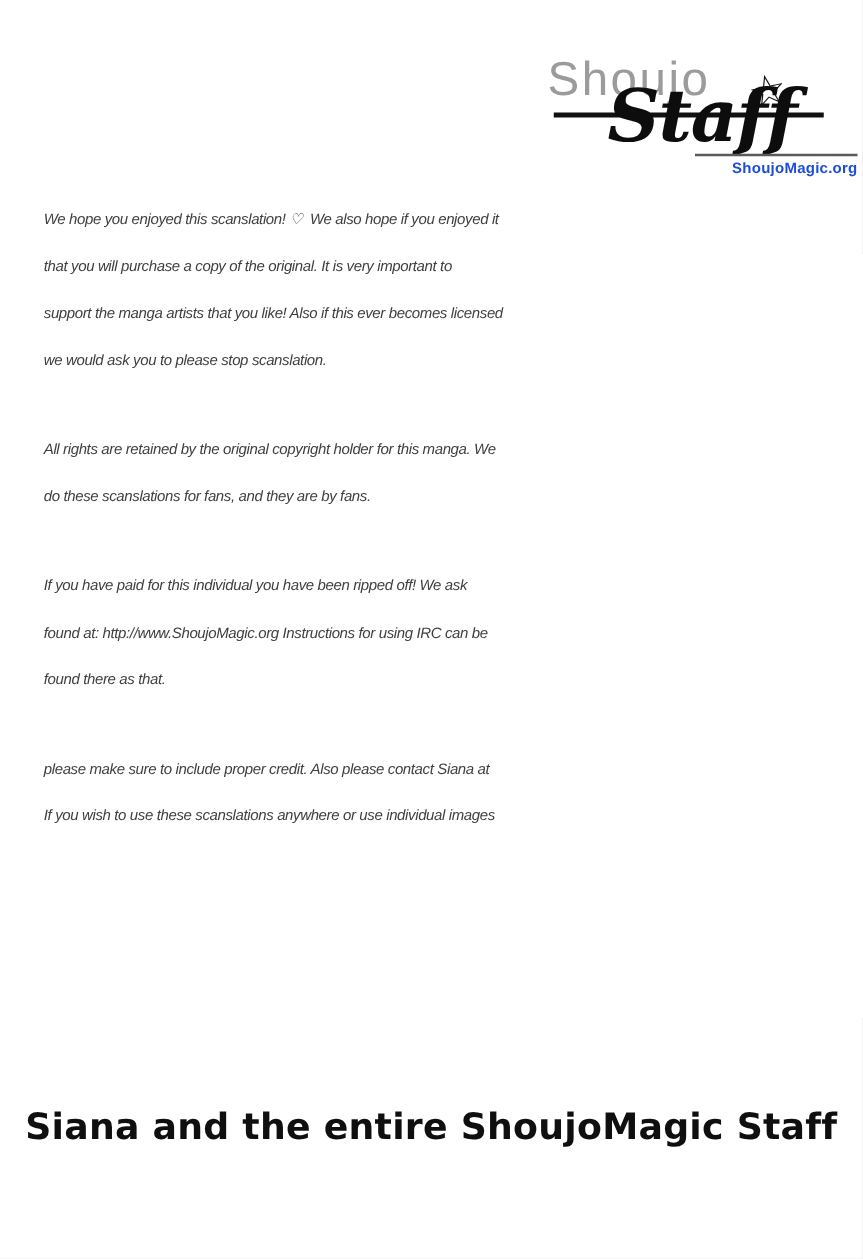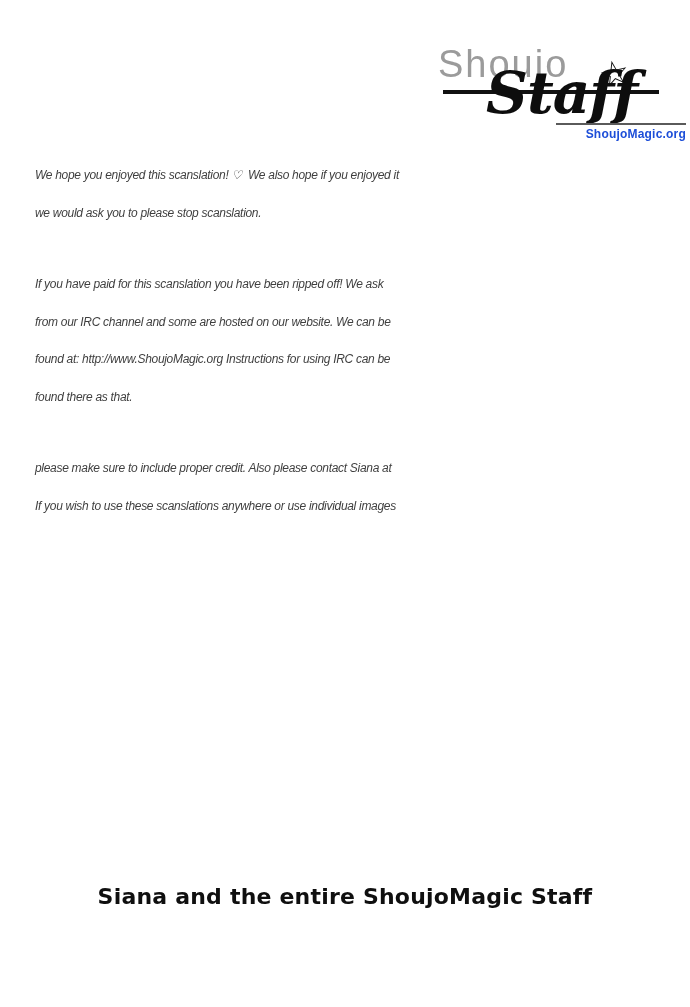--- a/index.html
+++ b/index.html
@@ -100,21 +100,21 @@
 
   
   .footer-credit {
     position: absolute;
     left: 0;
     right: 0;
     top: 884px;
     text-align: center;
     font-family: "DejaVu Sans", sans-serif;
     font-weight: bold;
-    font-size: 22px;
+    font-size: 29px;
     color: #0f0f0f;
     letter-spacing: 0.2px;
   }
 </style>
 </head>
 <body>
 
 <div class="page">
 
   <div class="logo">
@@ -123,27 +123,32 @@
     <div class="logo-star">☆</div>
     <div class="logo-magic">Staff</div>
     <div class="logo-site-rule"></div>
     <div class="logo-site">ShoujoMagic.org</div>
   </div>
 
   <div class="content">
 
     <div class="para">
       <div class="line">We hope you enjoyed this scanslation! ♡  We also hope if you enjoyed it</div>
+      <div class="line">that you will purchase a copy of the original. It is very important to</div>
+      <div class="line">support the manga artists that you like! Also if this ever becomes licensed</div>
       <div class="line">we would ask you to please stop scanslation.</div>
     </div>
 
+    <div class="para">
+      <div class="line">All rights are retained by the original copyright holder for this manga. We</div>
+      <div class="line">do these scanslations for fans, and they are by fans.</div>
+    </div>
 
     <div class="para">
-      <div class="line">If you have paid for this scanslation you have been ripped off! We ask</div>
-      <div class="line">from our IRC channel and some are hosted on our website. We can be</div>
+      <div class="line">If you have paid for this individual you have been ripped off! We ask</div>
       <div class="line">found at: http://www.ShoujoMagic.org Instructions for using IRC can be</div>
       <div class="line">found there as that.</div>
     </div>
 
     <div class="para">
       <div class="line">please make sure to include proper credit. Also please contact Siana at</div>
       <div class="line">If you wish to use these scanslations anywhere or use individual images</div>
     </div>
 
 

